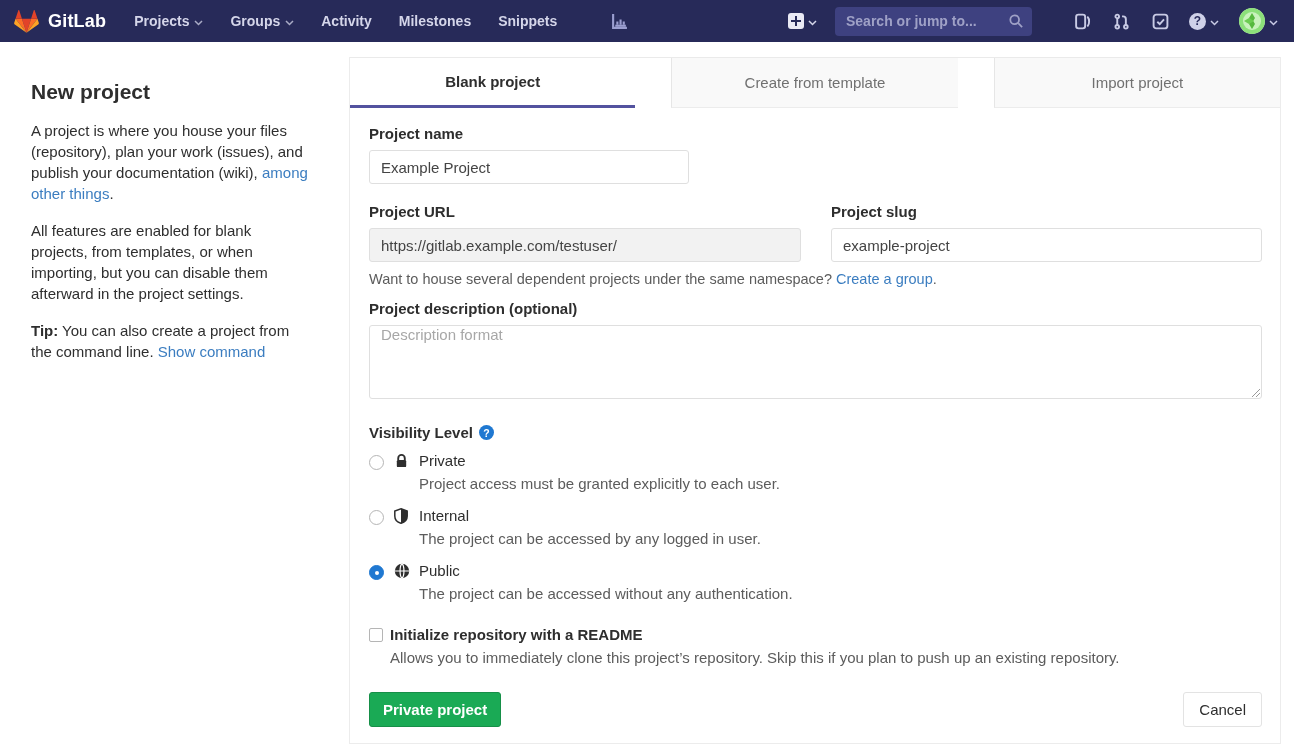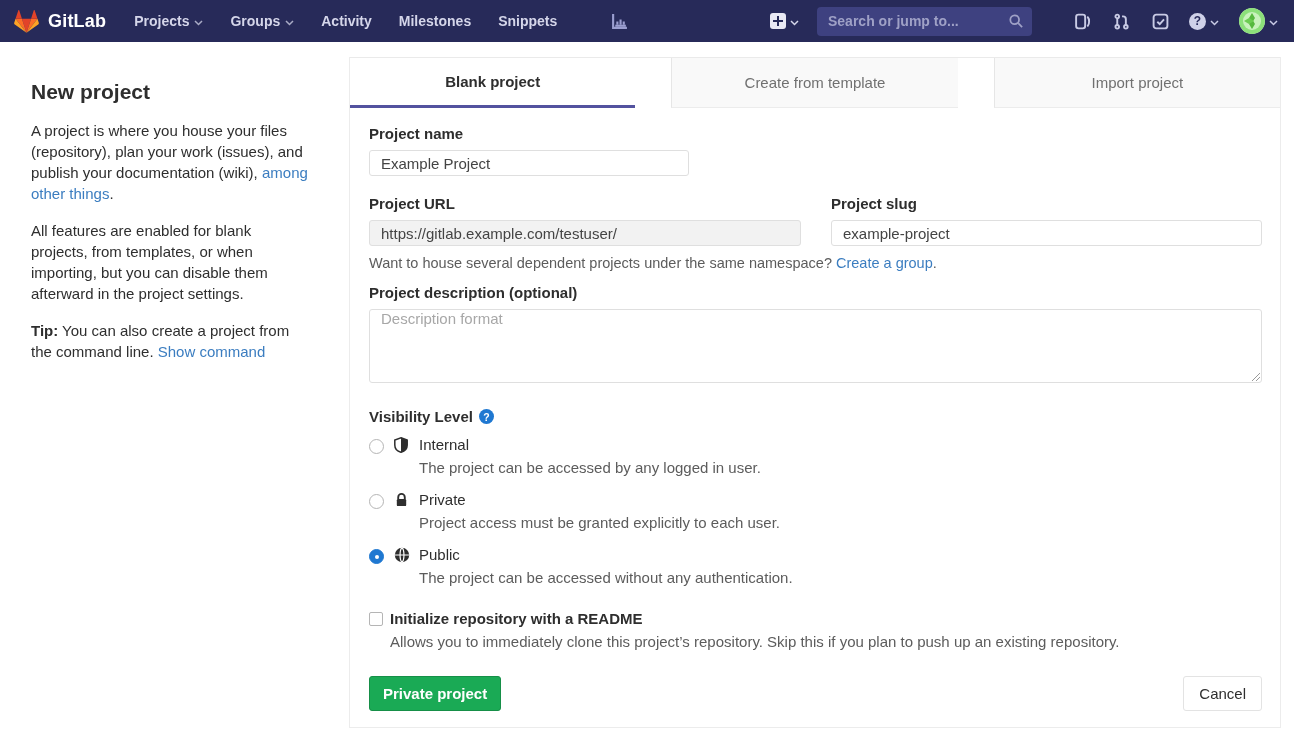--- a/index.html
+++ b/index.html
@@ -18,21 +18,21 @@
   .nav-links { display:flex; align-items:center; gap:27px; margin-left:8px; }
   .nav-item { color:#d5d6ea; font-size:14px; font-weight:700; display:flex; align-items:center; gap:5px; cursor:pointer; white-space:nowrap; }
   .nav-item svg { opacity:.75; }
   .nav-chart-icon { margin-left:27px; color:#9b9ed0; display:flex; cursor:pointer; }
   .nav-right { margin-left:auto; display:flex; align-items:center; gap:0; }
   .plus-group { display:flex; align-items:center; gap:4px; margin-right:18px; cursor:pointer; color:#d5d6ea; }
   .plus-sq { width:16px; height:16px; background:#e9e9f4; border-radius:3px; position:relative; }
   .plus-sq::before, .plus-sq::after { content:""; position:absolute; background:#272a59; }
   .plus-sq::before { left:7px; top:3px; width:2px; height:10px; }
   .plus-sq::after { left:3px; top:7px; width:10px; height:2px; }
-  .searchbox { position:relative; width:215px; margin-right:20px; }
+  .searchbox { position:relative; width:197px; margin-right:20px; }
   .searchbox input {
     width:100%; height:29px; background:#3e4180; border:none; border-radius:4px;
     color:#fff; font-size:14px; font-weight:700; padding:0 32px 0 11px;
     font-family:inherit;
   }
   .searchbox input::placeholder { color:#9fa1c6; opacity:1; }
   .searchbox .mag { position:absolute; right:9px; top:7px; color:#9fa1c6; }
   .nav-icon { color:#c9cbe5; display:flex; align-items:center; margin-left:22px; cursor:pointer; }
   .nav-icon:first-of-type { margin-left:0; }
   .help-group, .avatar-group { display:flex; align-items:center; gap:4px; margin-left:20px; cursor:pointer; color:#c9cbe5; }
@@ -57,21 +57,21 @@
   }
   .tab:first-child { border-left:none; }
   .tab.active {
     background:#fff; color:#2e2e2e; font-weight:700;
     border-bottom:3px solid #53529f;
   }
   
   .form { padding:17px 18px 16px 19px; }
   .field-label { font-size:15px; font-weight:700; color:#2e2e2e; margin-bottom:8px; display:block; }
   .txt {
-    height:26px; border:1px solid #dfdfdf; border-radius:3px; padding:0 11px;
+    height:34px; border:1px solid #dfdfdf; border-radius:3px; padding:0 11px;
     font-size:15px; color:#444; font-family:inherit; background:#fff; width:100%;
   }
   .txt::placeholder { color:#a7a7a7; opacity:1; }
   .name-input { width:320px; }
   .url-row { display:flex; gap:30px; margin-top:19px; }
   .url-col { width:432px; }
   .slug-col { flex:1; }
   .txt.readonly { background:#f2f2f2; color:#444; }
   .hint { font-size:14.5px; color:#5c5c5c; margin-top:9px; }
   .desc-block { margin-top:13px; }
@@ -258,39 +258,39 @@
       </div>
 
       <div class="vis-label-row">
         <span class="field-label">Visibility Level</span>
         <span class="q-circle">?</span>
       </div>
 
       <div class="vis-option">
         <span class="radio"></span>
         <span class="vis-icon">
+          <svg width="15" height="16" viewBox="0 0 16 17">
+              <path d="M4.5 7.5V5.5a3.5 3.5 0 017 0v2" fill="none" stroke="#2e2e2e" stroke-width="2"></path>
+              <rect x="3" y="7.5" width="10" height="7.5" rx="1.3" fill="#2e2e2e"></rect>
+            </svg>
+        </span>
+        <div class="vis-name">Private</div>
+        <div class="vis-desc">Project access must be granted explicitly to each user.</div>
+      </div>
+
+      <div class="vis-option">
+        <span class="radio"></span>
+        <span class="vis-icon">
           <svg width="14" height="16" viewBox="0 0 14 16">
               <path d="M7 .8L13.2 3v5.1c0 4-2.7 6.4-6.2 7.2C3.5 14.5.8 12.1.8 8.1V3z" fill="none" stroke="#2e2e2e" stroke-width="1.5"></path>
               <path d="M7 .8L13.2 3v5.1c0 4-2.7 6.4-6.2 7.2z" fill="#2e2e2e"></path>
             </svg>
         </span>
         <div class="vis-name">Internal</div>
         <div class="vis-desc">The project can be accessed by any logged in user.</div>
-      </div>
-
-      <div class="vis-option">
-        <span class="radio"></span>
-        <span class="vis-icon">
-          <svg width="15" height="16" viewBox="0 0 16 17">
-              <path d="M4.5 7.5V5.5a3.5 3.5 0 017 0v2" fill="none" stroke="#2e2e2e" stroke-width="2"></path>
-              <rect x="3" y="7.5" width="10" height="7.5" rx="1.3" fill="#2e2e2e"></rect>
-            </svg>
-        </span>
-        <div class="vis-name">Private</div>
-        <div class="vis-desc">Project access must be granted explicitly to each user.</div>
       </div>
 
       <div class="vis-option">
         <span class="radio checked"></span>
         <span class="vis-icon">
           <svg width="16" height="16" viewBox="0 0 16 16">
               <circle cx="8" cy="8" r="7.2" fill="#2e2e2e"></circle>
               <path d="M1 8h14M8 .8c-2.6 2-2.6 12.4 0 14.4M8 .8c2.6 2 2.6 12.4 0 14.4" fill="none" stroke="#fff" stroke-width="1.2"></path>
             </svg>
         </span>

